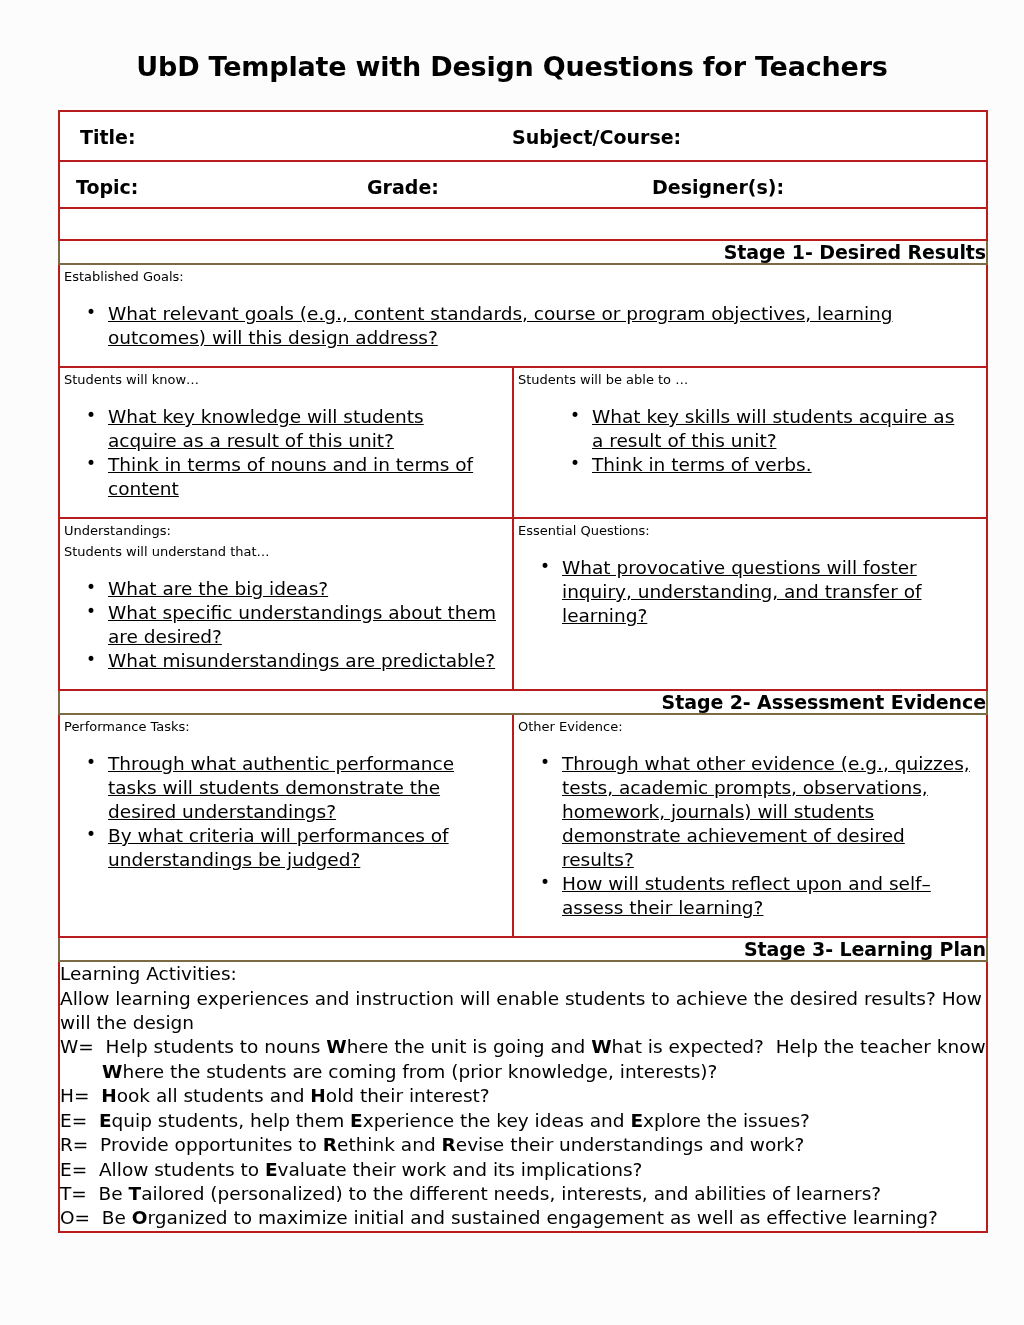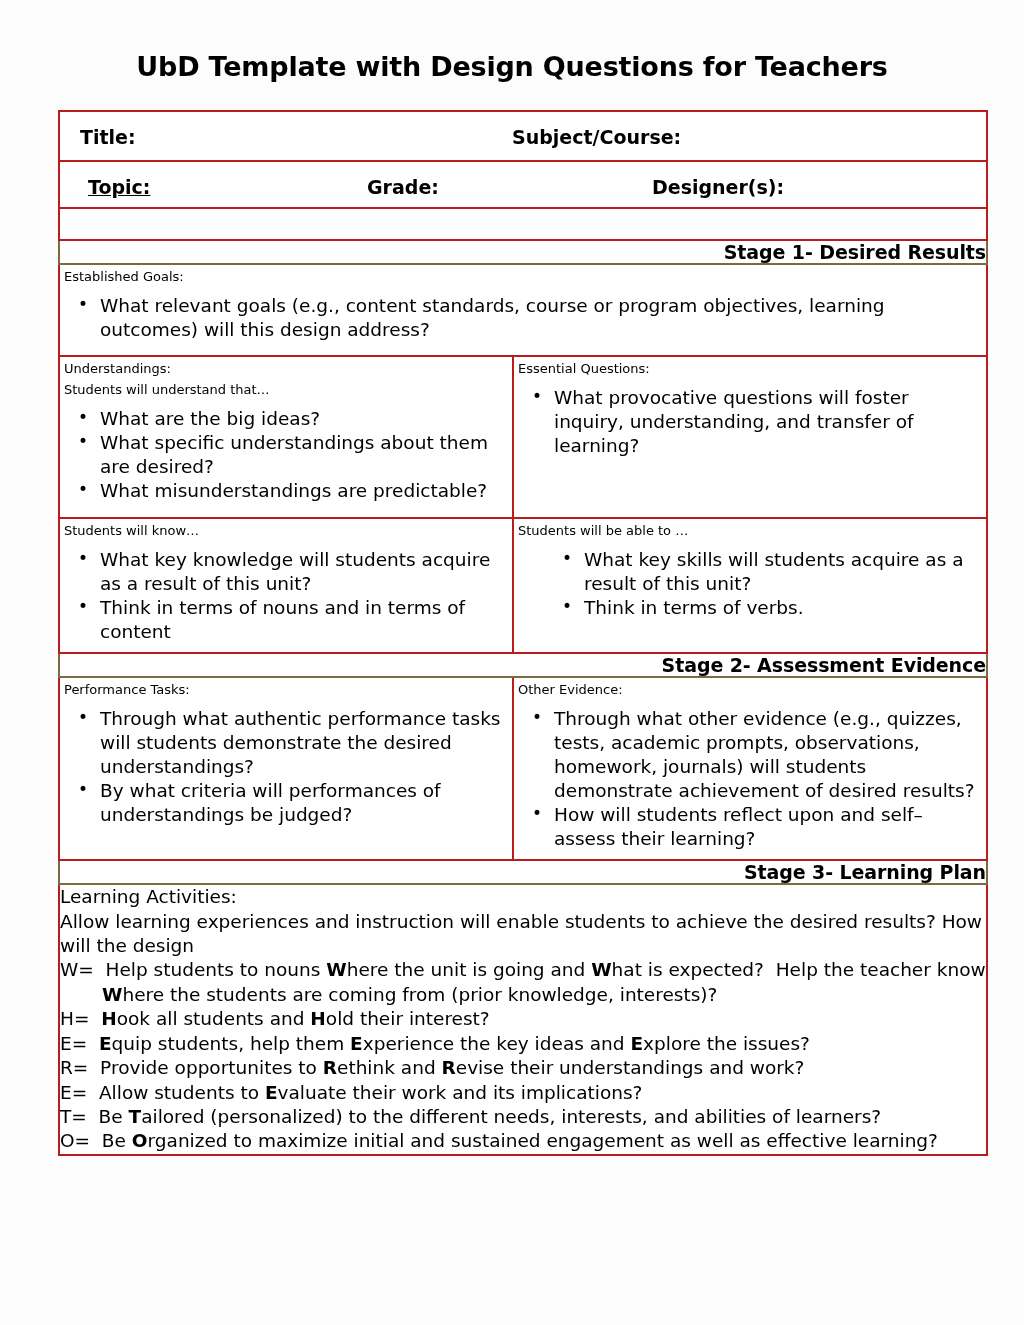--- a/index.html
+++ b/index.html
@@ -65,21 +65,21 @@
   }
   .hdr-label {
     position: absolute;
     font-size: 19px;
     font-weight: bold;
     white-space: nowrap;
     top: 14px;
   }
   .hdr-title   { left: 20px; }
   .hdr-subject { left: 452px; }
-  .hdr-topic   { left: 28px; text-decoration: underline; }
+  .hdr-topic   { left: 16px; }
   .hdr-grade   { left: 307px; }
   .hdr-designer{ left: 592px; }
 
   .spacer-cell {
     height: 30px;
   }
 
   
   .stage-band {
     background: #f8de94;
@@ -109,23 +109,24 @@
   .content-cell.task-right { height: 180px; }
 
   .lead {
     margin: 4px;
     padding: 0;
     font-size: 13px;
     line-height: 1.30;
   }
 
   ul.bullets {
-    margin: 8px;
+    margin: 16px;
     padding: 0;
     list-style: none;
+    text-decoration: underline;
   }
   ul.bullets li {
     position: relative;
     padding-left: 32px;
     margin: 0 0 0 0;
     line-height: 1.30;
     font-size: 18.5px;
   }
   ul.bullets li::before {
     content: "\2022";
@@ -210,50 +211,50 @@
       <tr>
         <td class="content-cell tall-goals" colspan="2">
           <p class="lead">Established Goals:</p>
           <ul class="bullets">
             <li>What relevant goals (e.g., content standards, course or program objectives, learning outcomes) will this design address?</li>
           </ul>
         </td>
       </tr>
 
       <tr>
-        <td class="content-cell col-left">
-          <p class="lead">Understandings:</p>
-          <p class="lead">Students will understand that…</p>
-          <ul class="bullets">
-            <li>What are the big ideas?</li>
-            <li>What specific understandings about them are desired?</li>
-            <li>What misunderstandings are predictable?</li>
-          </ul>
-        </td>
-        <td class="content-cell col-right">
-          <p class="lead">Essential Questions:</p>
-          <ul class="bullets">
-            <li>What provocative questions will foster inquiry, understanding, and transfer of learning?</li>
-          </ul>
-        </td>
-      </tr>
-
-      <tr>
         <td class="content-cell know-left">
           <p class="lead">Students will know…</p>
           <ul class="bullets">
             <li>What key knowledge will students acquire as a result of this unit?</li>
             <li>Think in terms of nouns and in terms of content</li>
           </ul>
         </td>
         <td class="content-cell know-right">
           <p class="lead">Students will be able to …</p>
           <ul class="bullets indent">
             <li>What key skills will students acquire as a result of this unit?</li>
             <li>Think in terms of verbs.</li>
+          </ul>
+        </td>
+      </tr>
+
+      <tr>
+        <td class="content-cell col-left">
+          <p class="lead">Understandings:</p>
+          <p class="lead">Students will understand that…</p>
+          <ul class="bullets">
+            <li>What are the big ideas?</li>
+            <li>What specific understandings about them are desired?</li>
+            <li>What misunderstandings are predictable?</li>
+          </ul>
+        </td>
+        <td class="content-cell col-right">
+          <p class="lead">Essential Questions:</p>
+          <ul class="bullets">
+            <li>What provocative questions will foster inquiry, understanding, and transfer of learning?</li>
           </ul>
         </td>
       </tr>
 
       <tr>
         <td class="stage-band" colspan="2">Stage 2-  Assessment Evidence</td>
       </tr>
 
       <tr>
         <td class="content-cell task-left">

